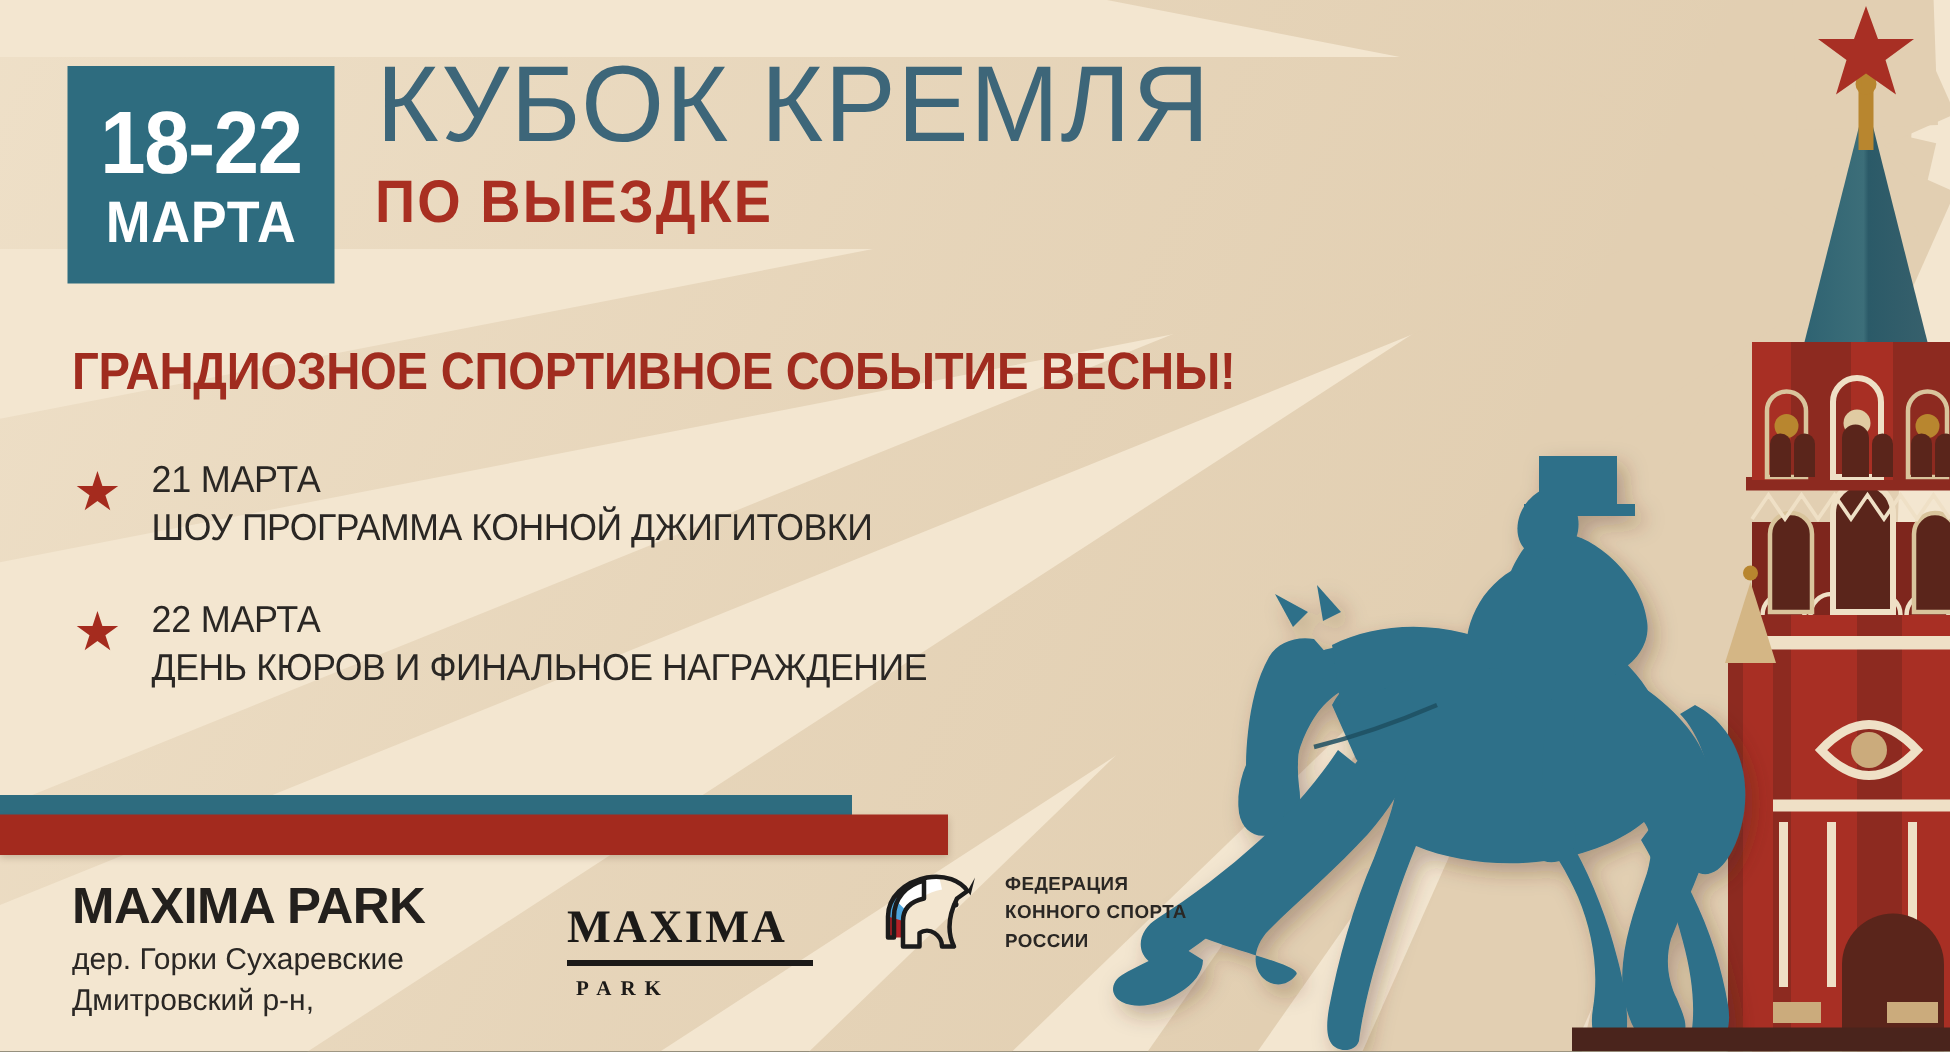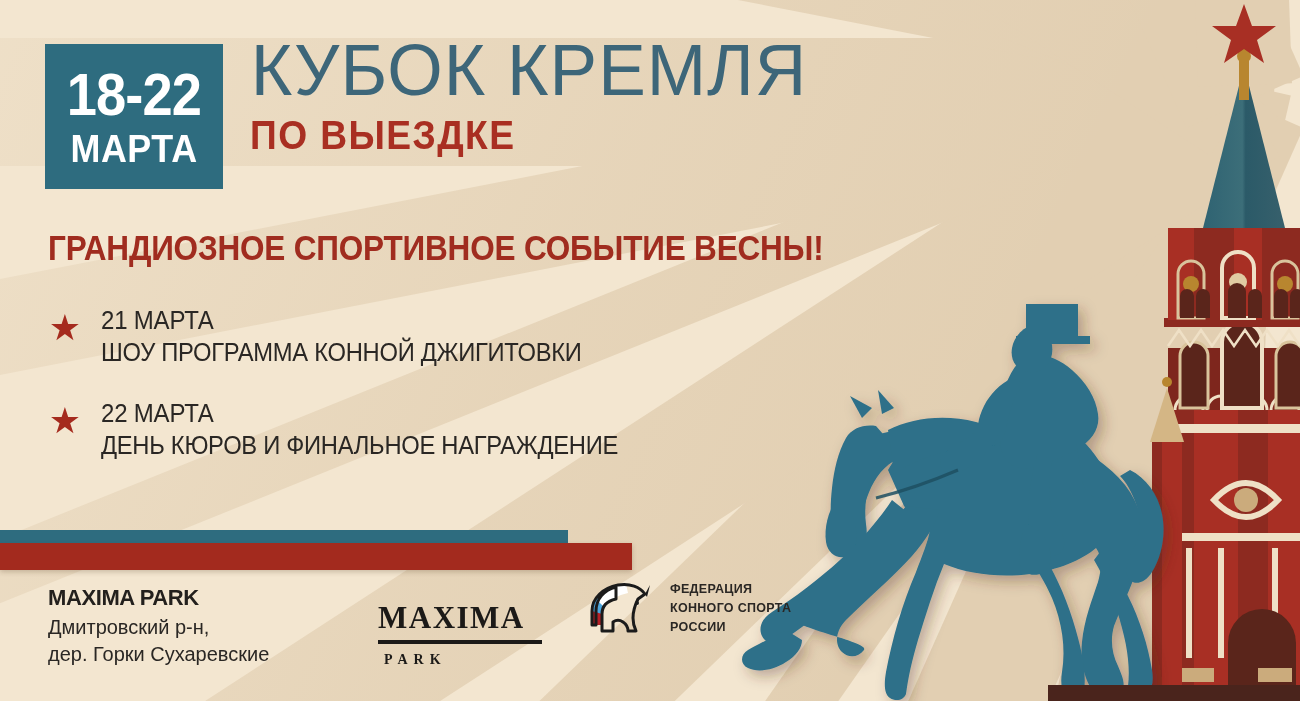--- a/index.html
+++ b/index.html
@@ -116,23 +116,24 @@
   }
   .bar-red {
     position:absolute; left:0; top:543px;
     width:632px; height:27px; background:#a32a1e;
     box-shadow:0 2px 5px rgba(60,30,10,.22);
   }
 
   
   .venue { position:absolute; left:48px; top:586px; }
   .venue-name {
-    color:#23201d; font-size:22px; font-weight:bold;
+    color:#23201d; font-size:34px; font-weight:bold;
     letter-spacing:-.4px; line-height:1.1;
     font-family:"Liberation Sans", sans-serif;
+    text-align:right;
   }
   .venue-addr {
     color:#2a2724; font-size:20px; line-height:1.34;
     margin-top:4px;
     font-family:"Liberation Sans", sans-serif;
   }
 
   .maxima-logo {
     position:absolute; left:378px; top:602px;
     width:164px; text-align:left;
@@ -419,22 +420,22 @@
       <div class="prog-desc">ДЕНЬ КЮРОВ И ФИНАЛЬНОЕ НАГРАЖДЕНИЕ</div>
     </div>
   </div>
 
   <div class="bar-teal"></div>
   <div class="bar-red"></div>
 
   <div class="venue">
     <div class="venue-name">MAXIMA PARK</div>
     <div class="venue-addr">
+      <div>дер. Горки Сухаревские</div>
       <div>Дмитровский р-н,</div>
-      <div>дер. Горки Сухаревские</div>
     </div>
   </div>
 
   <div class="maxima-logo">
     <div class="maxima-word">MAXIMA</div>
     <div class="maxima-rule"></div>
     <div class="maxima-park">PARK</div>
   </div>
 
   <div class="fed-logo">

